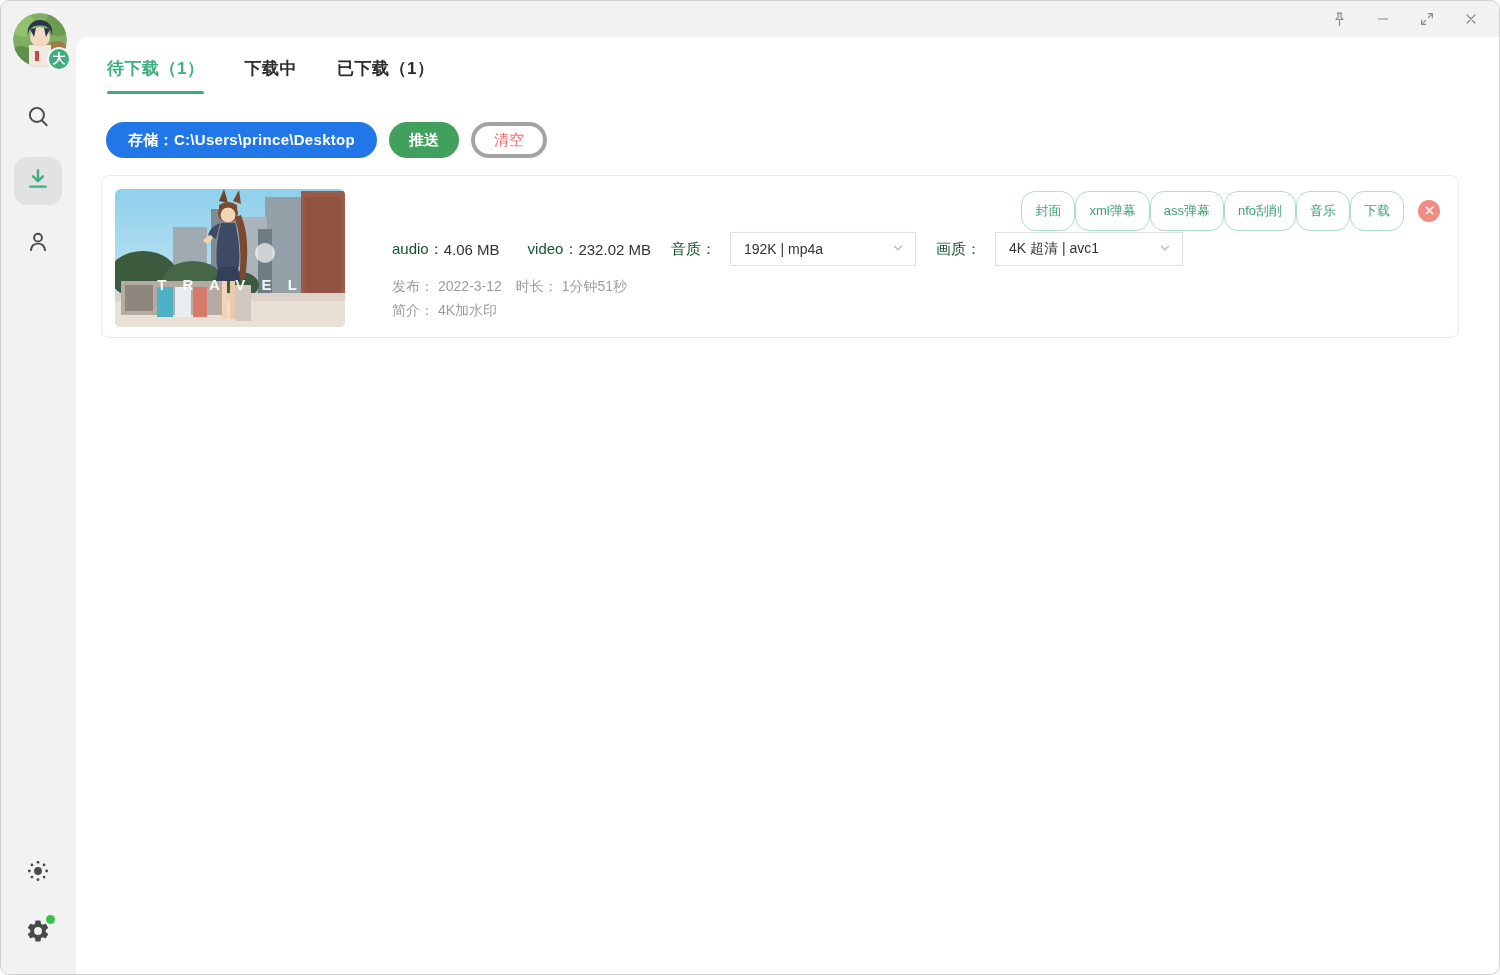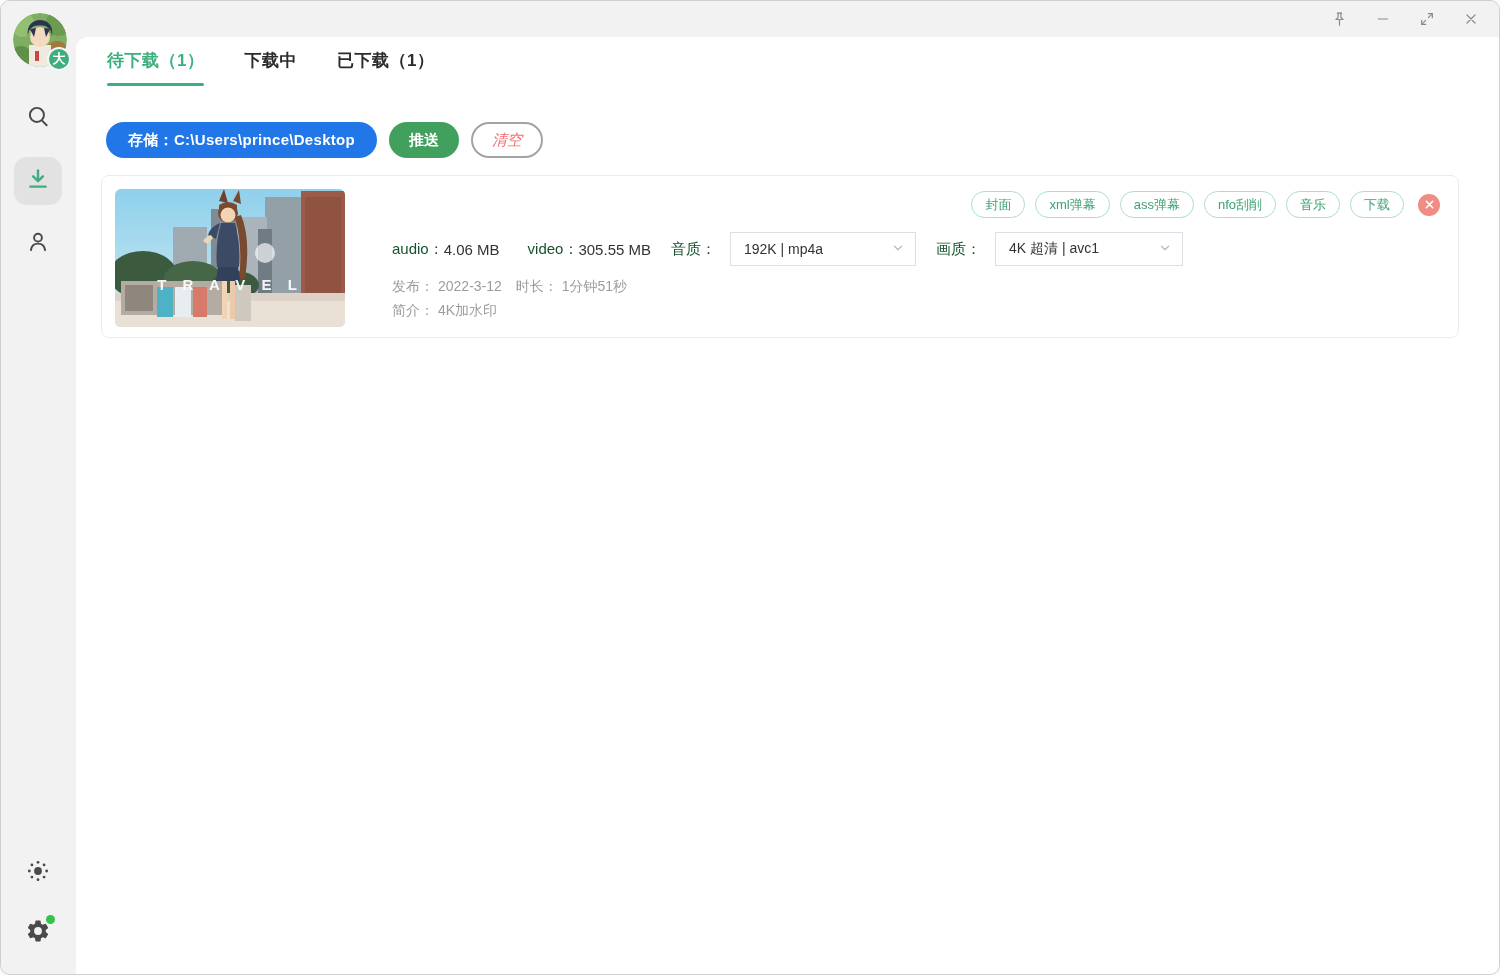--- a/index.html
+++ b/index.html
@@ -21,37 +21,37 @@
   .avatar-badge {
     position: absolute; right: -4px; bottom: -4px; width: 24px; height: 24px; border-radius: 50%;
     background: #3eaf7c; border: 2px solid #f6f6f6; color: #fff; font-size: 13px; font-weight: bold;
     display: flex; align-items: center; justify-content: center;
   }
   .side-item { position: absolute; left: 13px; width: 48px; height: 48px; display: flex; align-items: center; justify-content: center; border-radius: 13px; cursor: pointer; }
   .side-item.active { background: #e2e2e2; }
   
   .main { position: absolute; left: 75px; top: 36px; right: 0; bottom: 0; background: #ffffff; border-radius: 12px 0 8px 0; }
   
-  .tabs { position: absolute; left: 31px; top: 12px; display: flex; align-items: flex-end; }
+  .tabs { position: absolute; left: 31px; top: 20px; display: flex; align-items: flex-end; }
   .tab { font-size: 17px; color: #2b2b2b; margin-right: 40px; padding-bottom: 14px; position: relative; cursor: pointer; white-space: nowrap; font-weight: 600; letter-spacing: .5px; }
   .tab.active { color: #3eaf7c; }
   .tab.active::after { content: ""; position: absolute; left: 0; right: 0; bottom: 0; height: 3px; background: #3eaf7c; border-radius: 2px; }
   
   .toolbar { position: absolute; left: 30px; top: 85px; display: flex; align-items: center; }
   .btn { height: 36px; border-radius: 18px; display: inline-flex; align-items: center; justify-content: center; font-size: 15px; cursor: pointer; border: none; white-space: nowrap; }
   .btn-storage { background: #2176e8; color: #fff; padding: 0 22px; font-weight: bold; margin-right: 12px; letter-spacing: .3px; }
   .btn-push { background: #42a05f; color: #fff; padding: 0 20px; font-weight: bold; margin-right: 12px; }
-  .btn-clear { background: #fff; color: #f56c6c; border: 2px solid #a3a3a3; padding: 0 19px; font-style: italic; }
+  .btn-clear { background: #fff; color: #f56c6c; border: 4px solid #a3a3a3; padding: 0 19px; }
   
   .card { position: absolute; left: 25px; top: 138px; width: 1358px; height: 163px; border: 1px solid #ebebeb; border-radius: 8px; background: #fff; }
   .thumb { position: absolute; left: 13px; top: 13px; width: 230px; height: 138px; border-radius: 6px; overflow: hidden; }
   .thumb svg { display: block; }
   .card-title { position: absolute; left: 290px; top: 16px; font-size: 17px; color: #303030; font-weight: 600; letter-spacing: .3px; white-space: nowrap; }
   .tag-row { position: absolute; right: 18px; top: 15px; display: flex; align-items: center; }
-  .tag { height: 27px; padding: 0 13px; border: 1px solid #aedcc5; border-radius: 14px; color: #3ba173; font-size: 13px; display: inline-flex; align-items: center; margin-left: 10px; cursor: pointer; background: #fff; white-space: nowrap; }
+  .tag { height: 40px; padding: 0 13px; border: 1px solid #aedcc5; border-radius: 14px; color: #3ba173; font-size: 13px; display: inline-flex; align-items: center; margin-left: 0; cursor: pointer; background: #fff; white-space: nowrap; }
   .card-close { width: 22px; height: 22px; border-radius: 50%; background: #ef8d85; margin-left: 14px; display: flex; align-items: center; justify-content: center; cursor: pointer; }
   .info-row { position: absolute; left: 290px; top: 56px; display: flex; align-items: center; }
   .info-label { font-size: 15px; color: #14532d; white-space: nowrap; }
   .info-value { font-size: 15px; color: #333; white-space: nowrap; }
   .sp28 { width: 28px; } .sp20 { width: 20px; } .sp14 { width: 14px; }
   .select { height: 34px; border: 1px solid #dcdfe6; border-radius: 0; background: #fff; display: inline-flex; align-items: center; justify-content: space-between; padding: 0 10px 0 13px; font-size: 14px; color: #333; cursor: pointer; }
   .select-audio { width: 186px; }
   .select-video { width: 188px; }
   .muted-row { position: absolute; left: 290px; font-size: 14px; color: #9c9c9c; white-space: nowrap; }
   .muted-row span { margin-right: 4px; }
@@ -264,21 +264,21 @@
               </svg>
           </span>
         </span>
       </div>
 
       <div class="info-row">
         <span class="info-label">audio：</span>
         <span class="info-value">4.06 MB</span>
         <span class="sp28"></span>
         <span class="info-label">video：</span>
-        <span class="info-value">305.55 MB</span>
+        <span class="info-value">232.02 MB</span>
         <span class="sp20"></span>
         <span class="info-label">音质：</span>
         <span class="sp14"></span>
         <div class="select select-audio">
           <span>192K | mp4a</span>
           <span>
             <svg width="14" height="14" viewBox="0 0 24 24" fill="none" stroke="#b8bcc4" stroke-width="2.4" stroke-linecap="round" stroke-linejoin="round">
                 <path d="M6 9l6 6 6-6"></path>
               </svg>
           </span>

